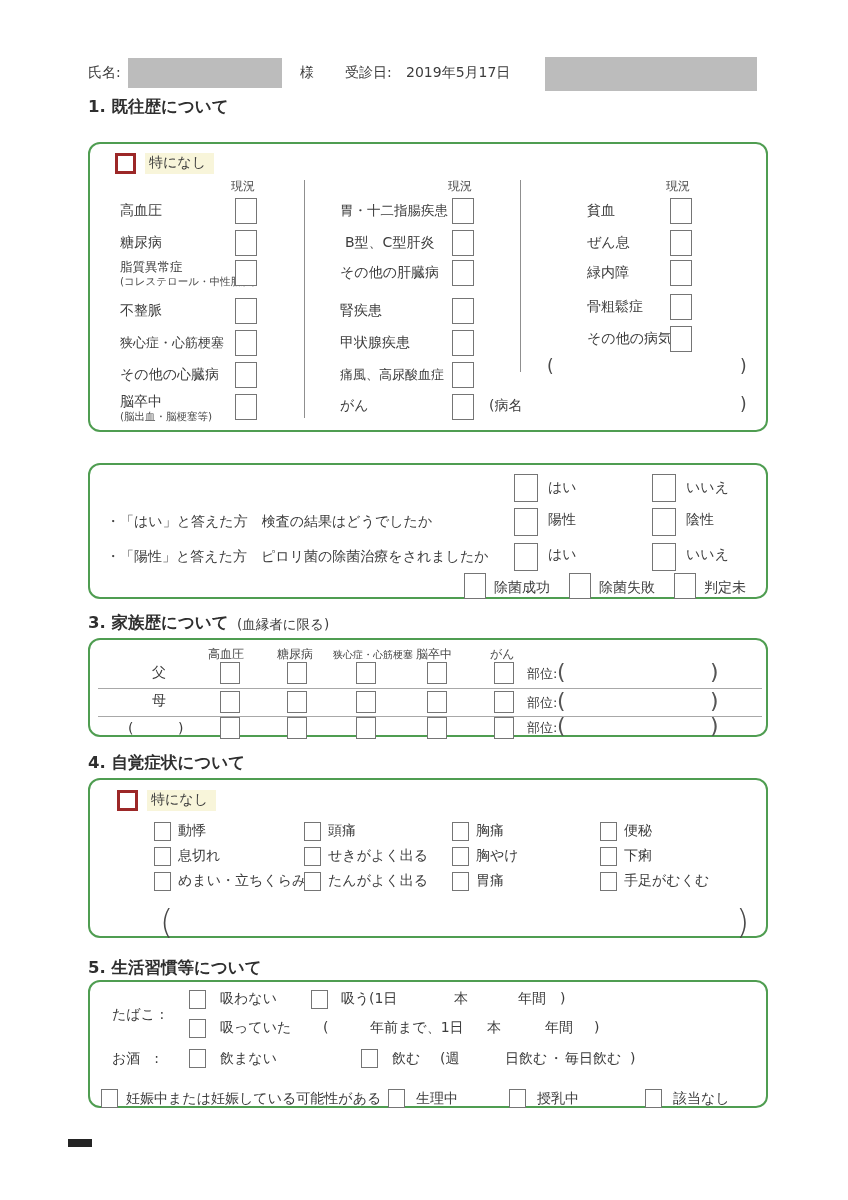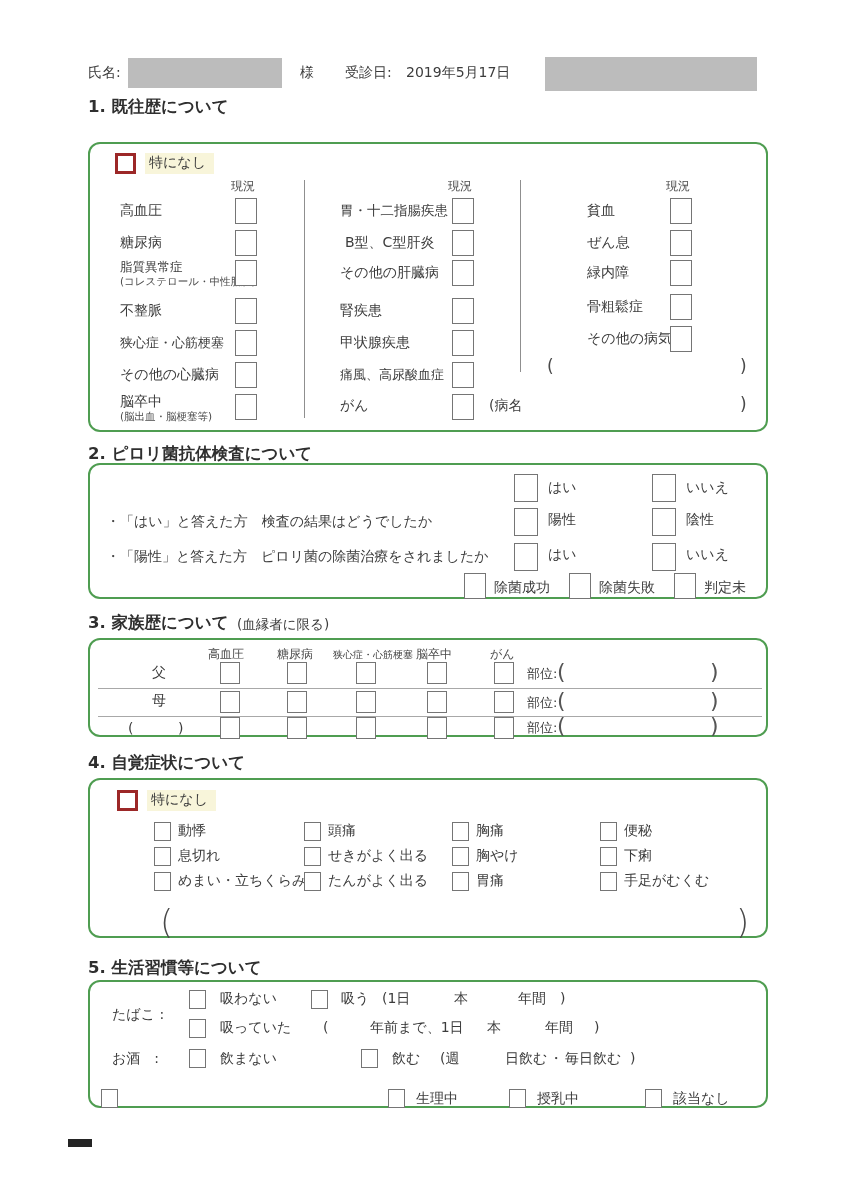--- a/index.html
+++ b/index.html
@@ -95,21 +95,20 @@
       <span class="cb" style="left:580px;top:116px"></span>
     <span class="abs lbl" style="left:497px;top:154px">骨粗鬆症</span>
       <span class="cb" style="left:580px;top:150px"></span>
     <span class="abs lbl" style="left:497px;top:186px">その他の病気</span>
       <span class="cb" style="left:580px;top:182px"></span>
     <span class="abs paren" style="left:457px;top:212px">(</span>
     <div class="abs" style="left:475px;top:210px;width:170px;height:24px"></div>
     <span class="abs paren" style="left:650px;top:212px">)</span>
   </div>
 
-  <span class="abs h1" style="left:88px;top:443px">2. ピロリ菌抗体検査について</span>
   <div class="panel" style="left:88px;top:463px;width:680px;height:136px">
     <span class="cb cb2" style="left:424px;top:9px"></span>
       <span class="abs lbl" style="left:458px;top:14px">はい</span>
     <span class="cb cb2" style="left:562px;top:9px"></span>
       <span class="abs lbl" style="left:596px;top:14px">いいえ</span>
 
     <span class="abs lbl" style="left:16px;top:48px">・「はい」と答えた方　検査の結果はどうでしたか</span>
     <span class="cb cb2" style="left:424px;top:43px"></span>
       <span class="abs lbl" style="left:458px;top:46px">陽性</span>
     <span class="cb cb2" style="left:562px;top:43px"></span>
@@ -214,21 +213,21 @@
     <span class="abs bigparen" style="left:646px;top:122px">)</span>
   </div>
 
   <span class="abs h1" style="left:88px;top:957px">5. 生活習慣等について</span>
   <div class="panel" style="left:88px;top:980px;width:680px;height:128px">
     <span class="abs lbl" style="left:22px;top:24px">たばこ :</span>
     <span class="cb cbs" style="left:99px;top:8px"></span>
       <span class="abs lbl" style="left:130px;top:8px">吸わない</span>
     <span class="cb cbs" style="left:221px;top:8px"></span>
       <span class="abs lbl" style="left:251px;top:8px">吸う</span>
-    <span class="abs lbl" style="left:292px;top:8px">(1日</span>
+    <span class="abs lbl" style="left:279px;top:8px">(1日</span>
     <span class="abs lbl" style="left:364px;top:8px">本</span>
     <span class="abs lbl" style="left:428px;top:8px">年間</span>
     <span class="abs lbl" style="left:470px;top:8px">)</span>
 
     <span class="cb cbs" style="left:99px;top:37px"></span>
       <span class="abs lbl" style="left:130px;top:37px">吸っていた</span>
     <span class="abs lbl" style="left:233px;top:37px">(</span>
     <span class="abs lbl" style="left:280px;top:37px">年前まで、1日</span>
     <span class="abs lbl" style="left:397px;top:37px">本</span>
     <span class="abs lbl" style="left:455px;top:37px">年間</span>
@@ -240,20 +239,21 @@
     <span class="cb cbs" style="left:271px;top:67px"></span>
       <span class="abs lbl" style="left:302px;top:68px">飲む</span>
     <span class="abs lbl" style="left:350px;top:68px">(週</span>
     <span class="abs lbl" style="left:415px;top:68px">日飲む</span>
     <span class="abs lbl" style="left:459px;top:68px">・</span>
     <span class="abs lbl" style="left:475px;top:68px">毎日飲む</span>
     <span class="abs lbl" style="left:540px;top:68px">)</span>
 
 
     <span class="cb cbs" style="left:11px;top:107px"></span>
+      <span class="abs lbl" style="left:36px;top:108px">妊娠中または妊娠している可能性がある</span>
     <span class="cb cbs" style="left:298px;top:107px"></span>
       <span class="abs lbl" style="left:326px;top:108px">生理中</span>
     <span class="cb cbs" style="left:419px;top:107px"></span>
       <span class="abs lbl" style="left:447px;top:108px">授乳中</span>
     <span class="cb cbs" style="left:555px;top:107px"></span>
       <span class="abs lbl" style="left:583px;top:108px">該当なし</span>
   </div>
 
   <div class="mark" style="left:68px;top:1139px;width:24px;height:8px"></div>
 </div>

